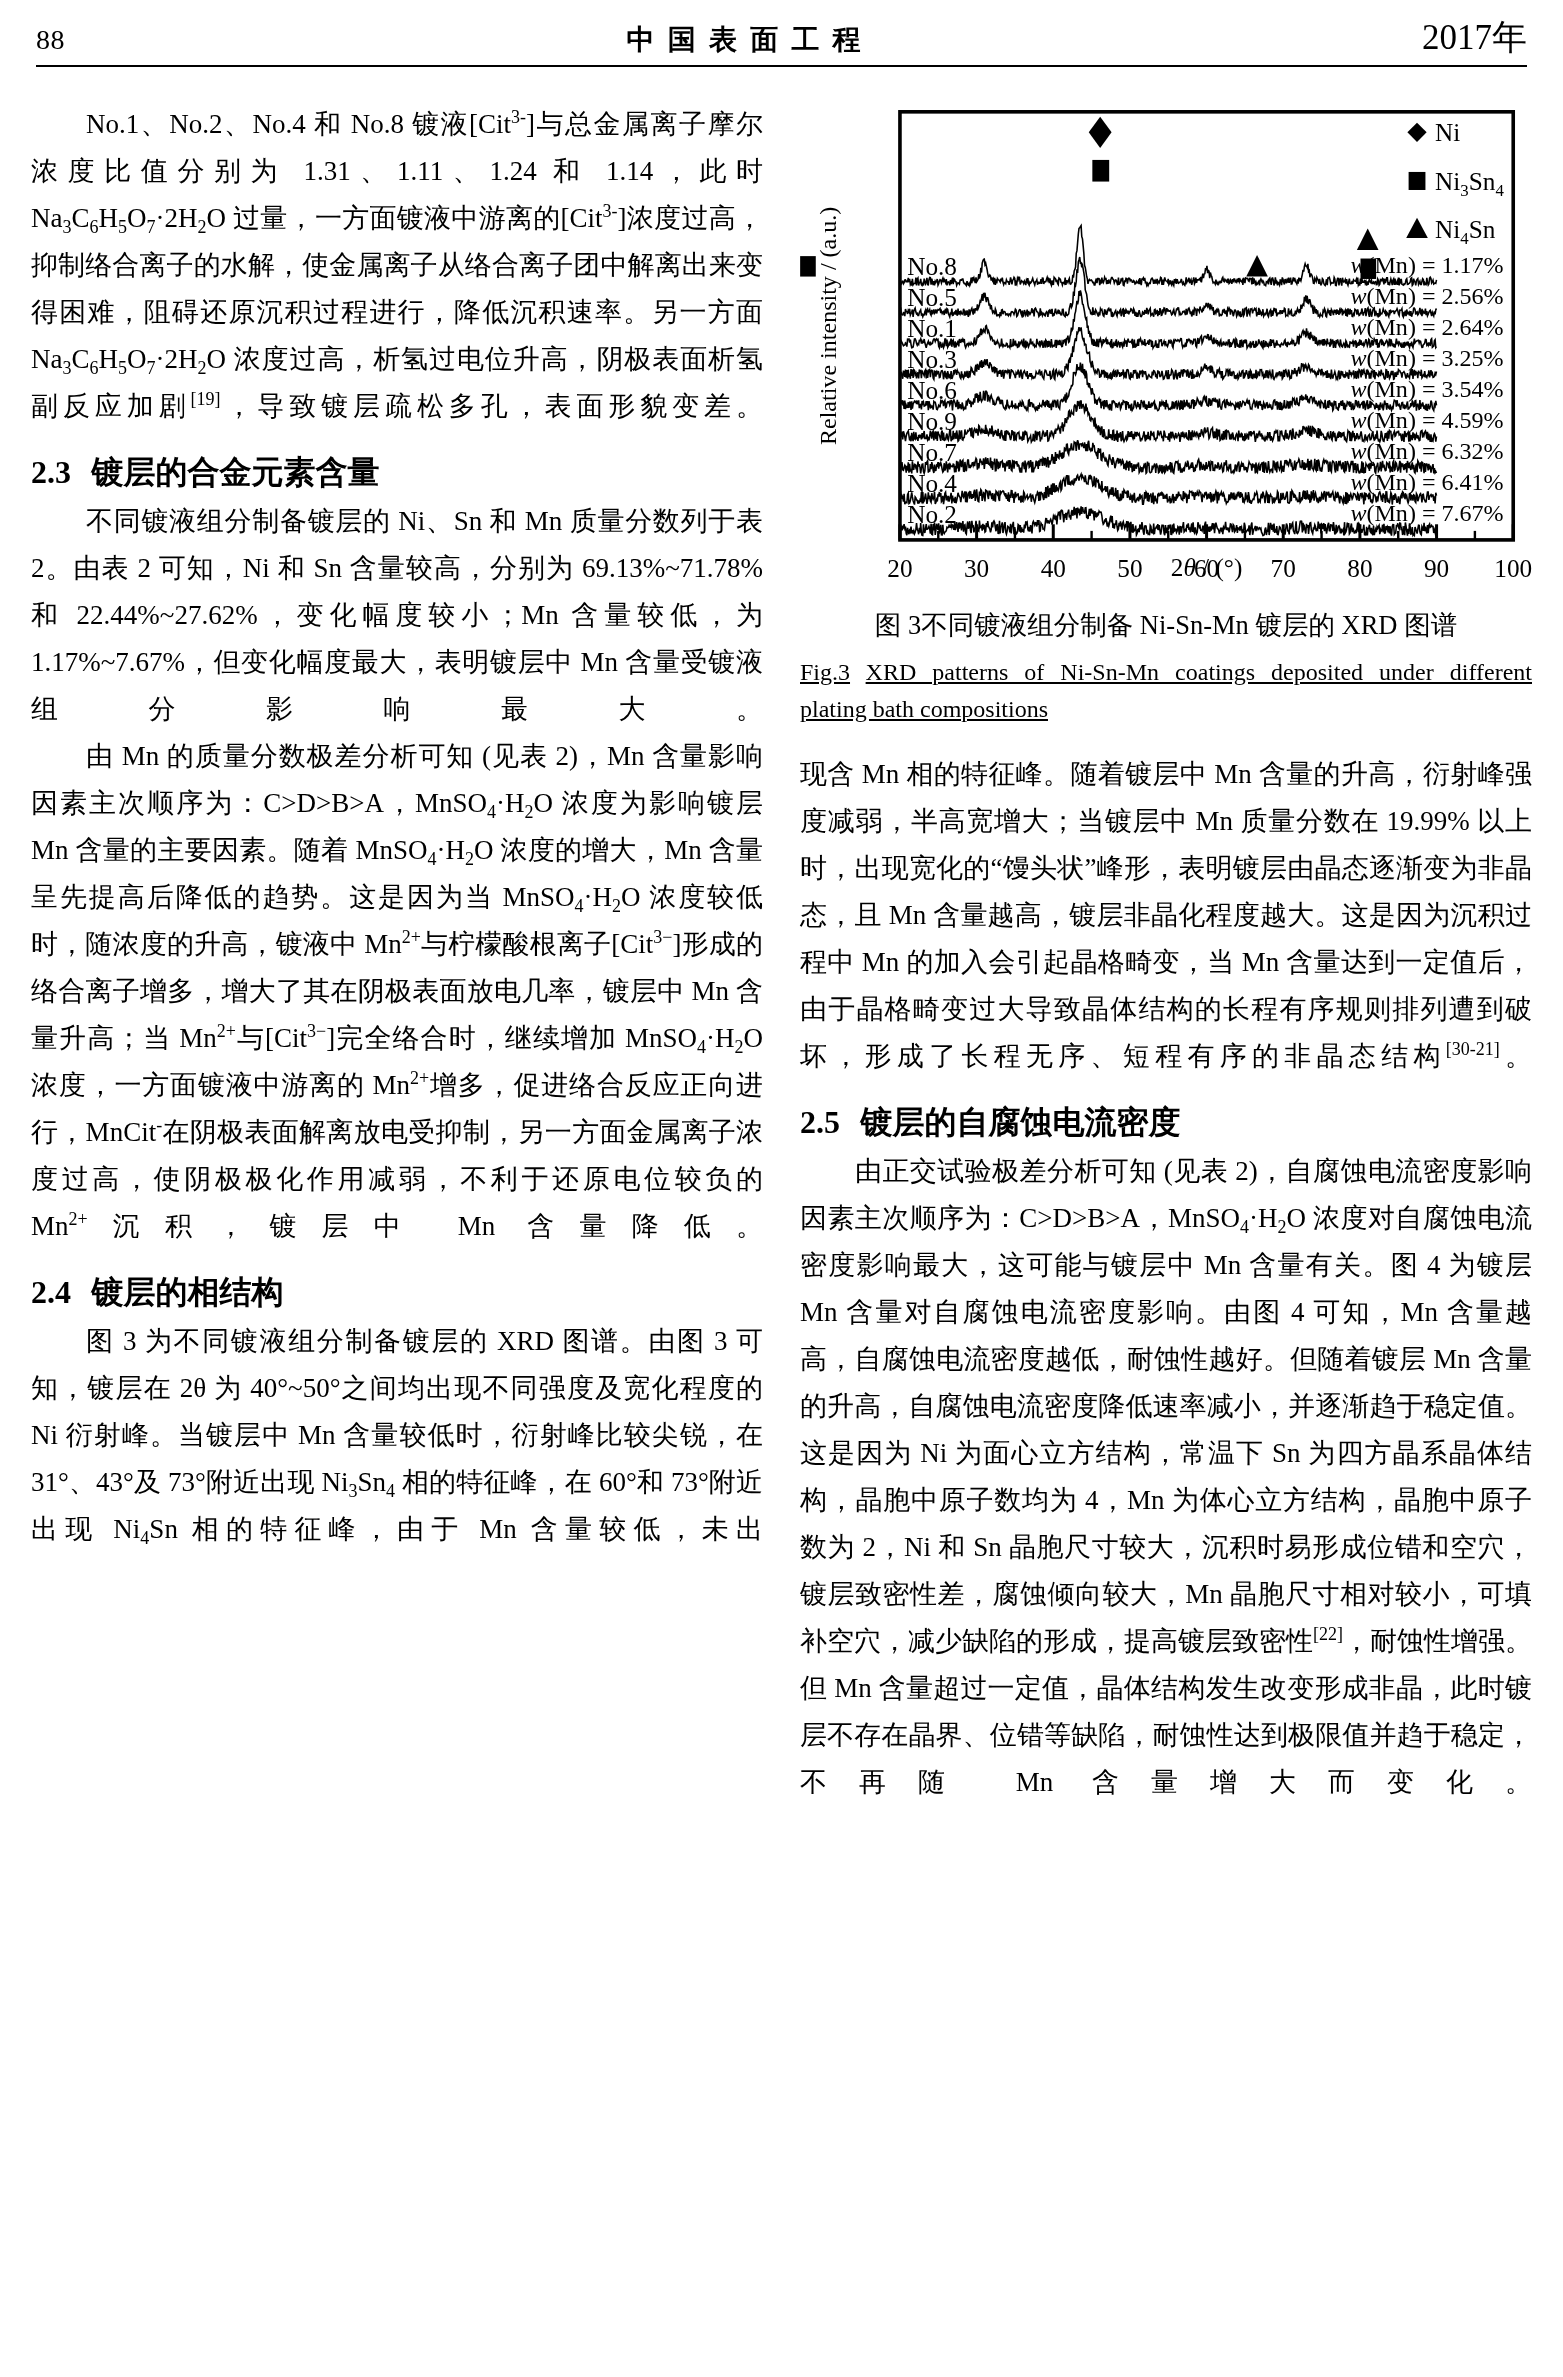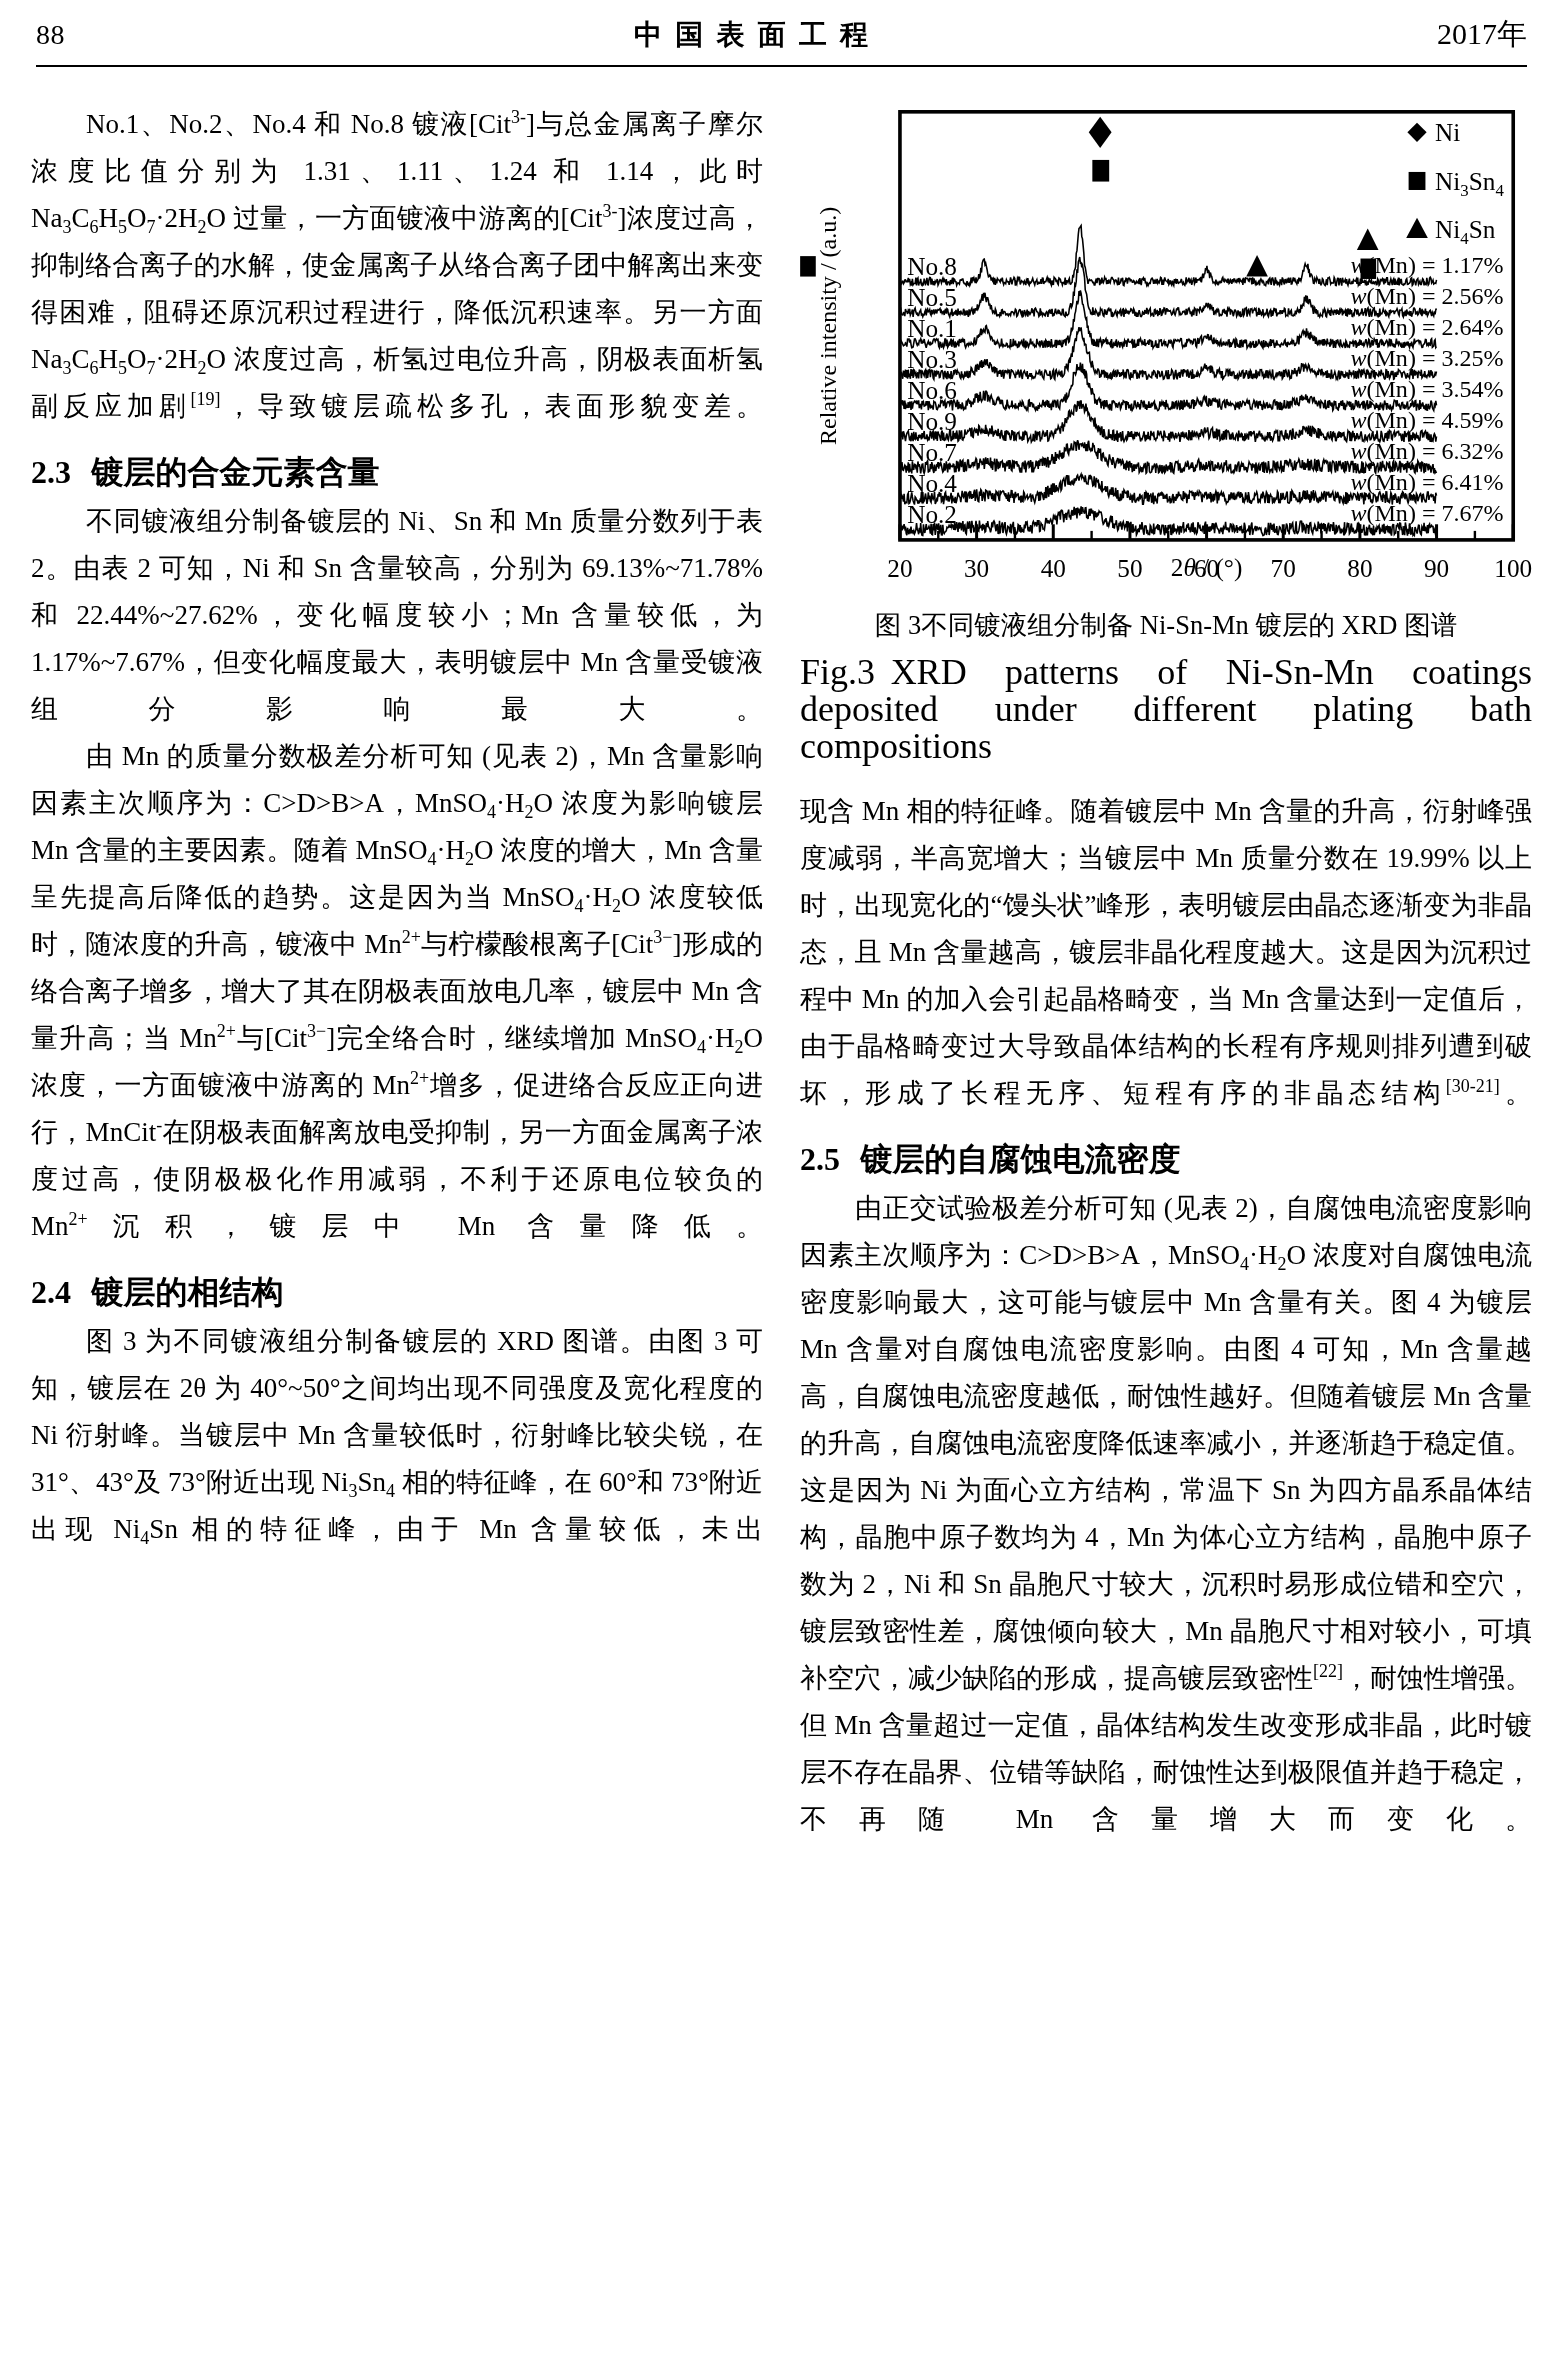--- a/index.html
+++ b/index.html
@@ -30,21 +30,21 @@
     justify-content: space-between;
     font-size: 26.5px;
   }
   #page-number { font-size: 28px; letter-spacing: 0.6px; }
   #journal-title {
     font-size: 28px;
     font-weight: bold;
     letter-spacing: 13.2px;
     padding-left: 13.2px;
   }
-  #year-label { font-size: 30px; }
+  #year-label { font-size: 35px; }
   #head-rule {
     position: absolute;
     left: 0; right: 0;
     top: 51px;
     border-top: 2.4px solid #000;
   }
 
   
   #columns {
     position: absolute;
@@ -94,24 +94,25 @@
 
   #fig-caption-cn {
     margin: 25px 0 0 0;
     font-size: 26.5px;
     line-height: 36px;
     text-align: center;
   }
   #fig-caption-cn .fignum { margin-right: 0; }
   #fig-caption-en {
     margin: 10.8px 0 0 0;
-    font-size: 36px;
+    font-size: 24px;
     line-height: 37px;
     text-align: justify;
     text-align-last: left;
+    text-decoration: underline;
   }
   #fig-caption-en .fignum { margin-right: 15.6px; }
 </style>
 </head>
 <body>
 
 <div id="running-head">
   <div class="rh-row">
     <span id="page-number">88</span>
     <span id="journal-title">中国表面工程</span>

